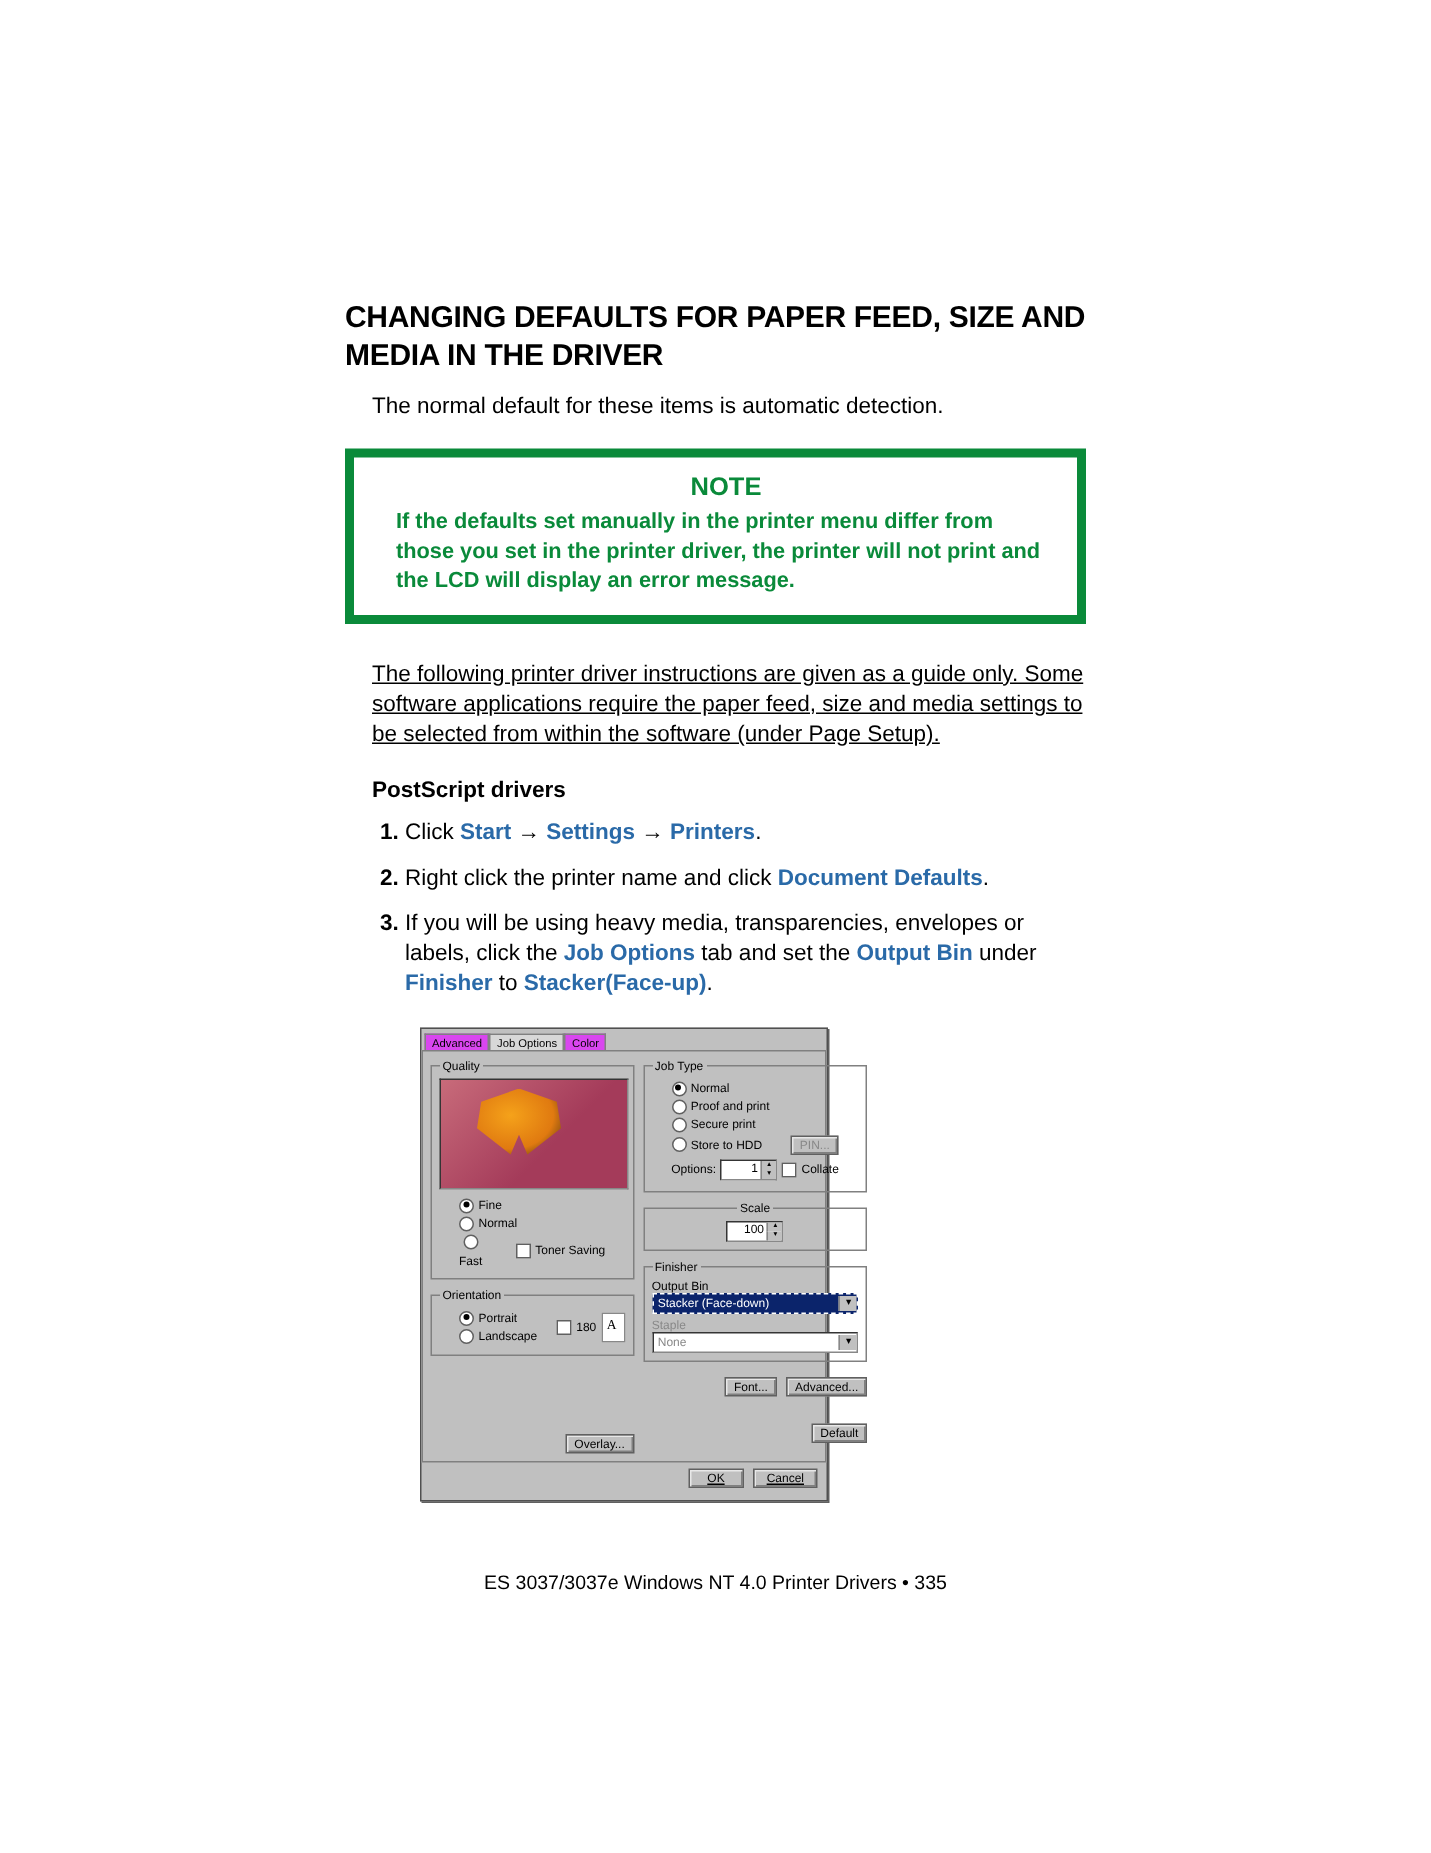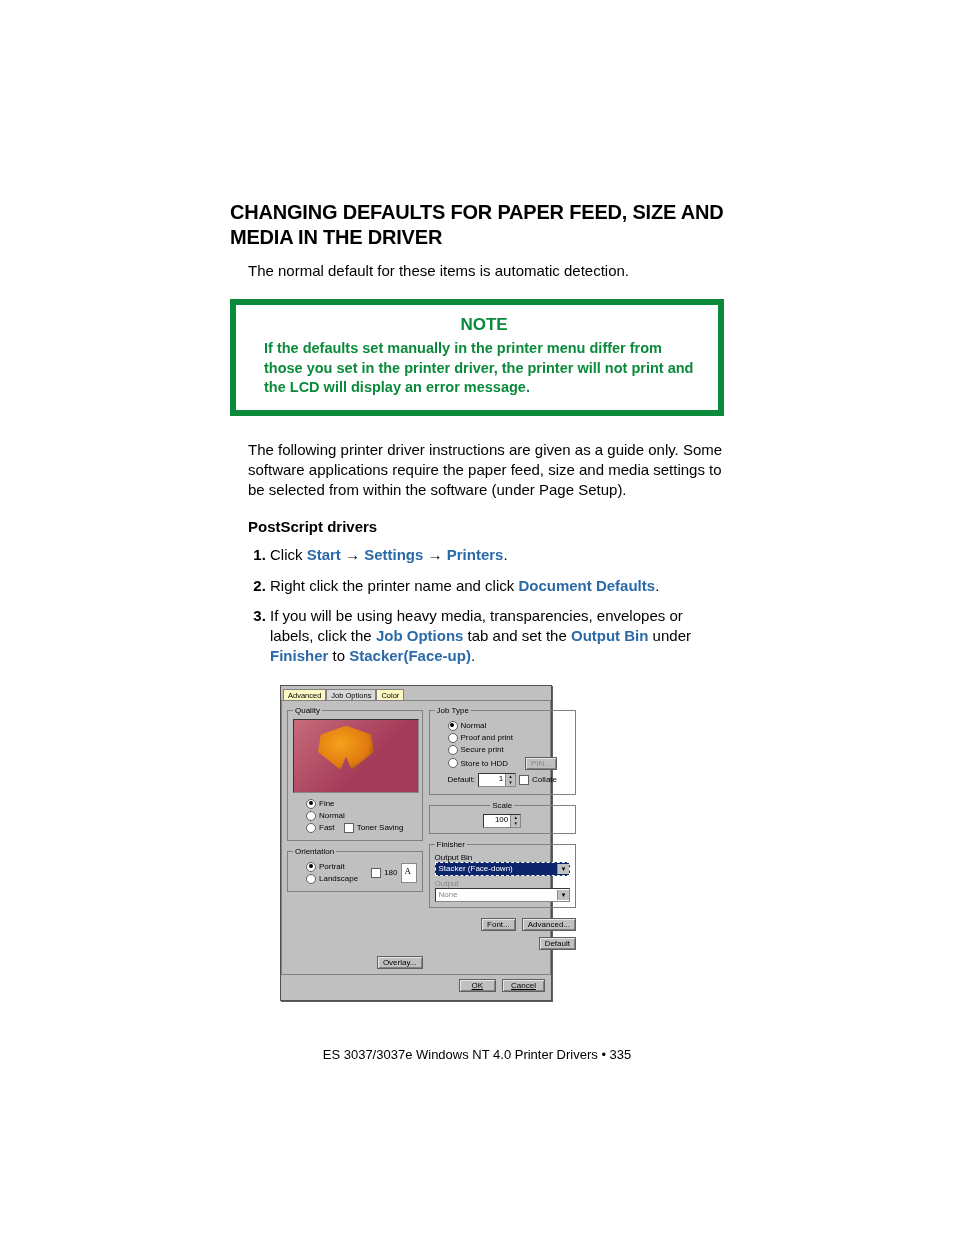--- a/index.html
+++ b/index.html
@@ -42,20 +42,21 @@
   .note-body {
     color: #0a8a3a;
     font-weight: 700;
     font-size: 14.5px;
     line-height: 1.35;
   }
   .para {
     font-size: 15px;
     line-height: 1.35;
     margin: 0 0 18px 18px;
+    text-decoration: underline;
   }
   .subhead {
     font-weight: 700;
     font-size: 15px;
     margin: 0 0 10px 18px;
   }
   ol.steps {
     margin: 0 0 18px 18px;
     padding-left: 22px;
     font-size: 15px;
@@ -84,21 +85,21 @@
   .tabs {
     display: flex;
     height: 14px;
     align-items: flex-end;
     padding: 0 0 0 2px;
     gap: 0;
   }
   .tab {
     border: 1px solid #808080;
     border-bottom: 0;
-    background: #fef9c3;
+    background: #d946ef;
     font-size: 7.5px;
     padding: 1px 4px 0 4px;
     display: inline-block;
     color: #000;
   }
   .tab.sel { background: #d8d8d8; }
   .panel {
     border: 1px solid #808080;
     background: #c0c0c0;
     padding: 5px;
@@ -207,21 +208,21 @@
               </div>
             <div class="radio-row">
                 <span class="radio-dot sel"></span>
                 <span>Fine</span>
               </div>
             <div class="radio-row">
                 <span class="radio-dot"></span>
                 <span>Normal</span>
               </div>
             <div class="radio-row" style="justify-content:space-between;">
-              <span style="display:flex;align-items:center;gap:3px;">
+              <span style="display:flex;align-items:center;gap:3px;flex-direction:column;">
                   <span class="radio-dot"></span>
                   <span>Fast</span>
                 </span>
               <span style="display:flex;align-items:center;gap:3px;">
                   <span class="chk-box"></span>
                   <span>Toner Saving</span>
                 </span>
             </div>
           </fieldset>
           <fieldset class="grp">
@@ -266,21 +267,21 @@
               </div>
             <div class="radio-row" style="justify-content:space-between;">
               <span style="display:flex;align-items:center;gap:3px;">
                   <span class="radio-dot"></span>
                   <span>Store to HDD</span>
                 </span>
               <span class="btn disabled">PIN...</span>
             </div>
             <div class="radio-row" style="justify-content:space-between;margin-top:3px;">
               <span style="display:flex;align-items:center;gap:3px;">
-                <span class="lbl-sm">Default:</span>
+                <span class="lbl-sm">Options:</span>
                 <span class="spinner">
                     <span class="val">1</span>
                     <span class="arrows">
                       <span class="ar">▴</span>
                       <span class="ar">▾</span>
                     </span>
                   </span>
               </span>
               <span style="display:flex;align-items:center;gap:3px;">
                   <span class="chk-box"></span>
@@ -298,31 +299,31 @@
                 </span>
               </span>
           </fieldset>
           <fieldset class="grp">
             <legend>Finisher</legend>
             <div class="lbl-sm">Output Bin</div>
             <div class="dropdown sel">
                 <span class="dv">Stacker (Face-down)</span>
                 <span class="darrow">▾</span>
               </div>
-            <div class="lbl-sm" style="color:#888;margin-top:3px;">Output</div>
+            <div class="lbl-sm" style="color:#888;margin-top:3px;">Staple</div>
             <div class="dropdown" style="color:#888;">
                 <span class="dv">None</span>
                 <span class="darrow">▾</span>
               </div>
           </fieldset>
           <div class="right-btns" style="margin-top:4px;">
             <span class="btn">Font...</span>
             <span class="btn">Advanced...</span>
           </div>
-          <div class="right-btns" style="margin-top:6px;justify-content:flex-end;">
+          <div class="right-btns" style="margin-top:18px;justify-content:flex-end;">
             <span class="btn">Default</span>
           </div>
         </div>
       </div>
       <div class="below-btns">
         <span class="btn" style="padding:1px 12px;">OK</span>
         <span class="btn" style="padding:1px 8px;">Cancel</span>
       </div>
     </div>
   </div>

